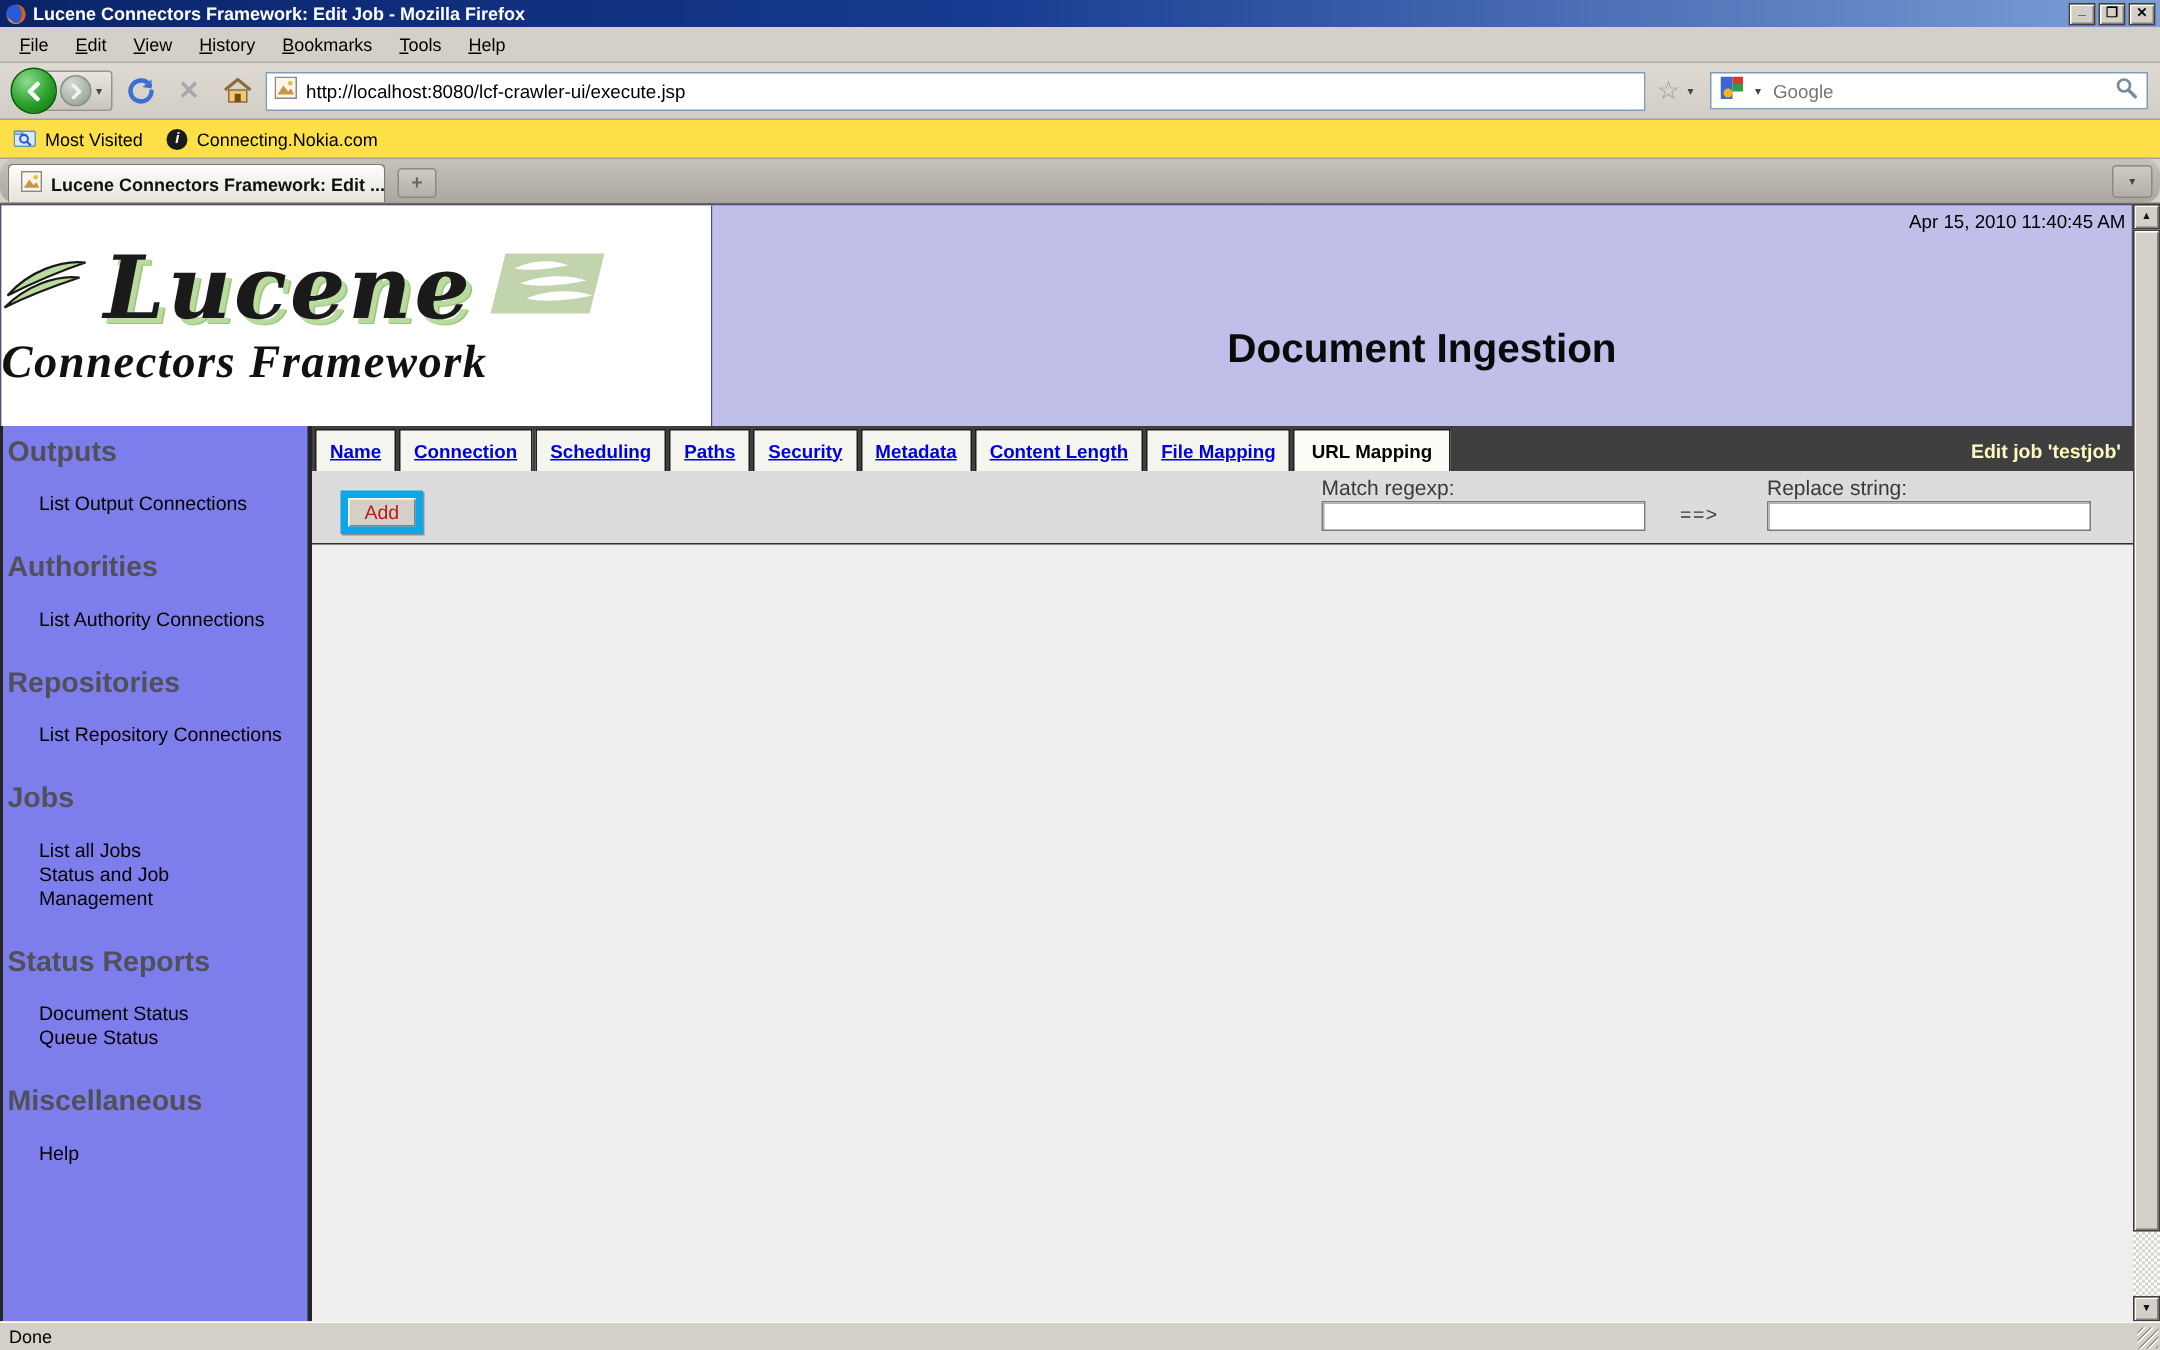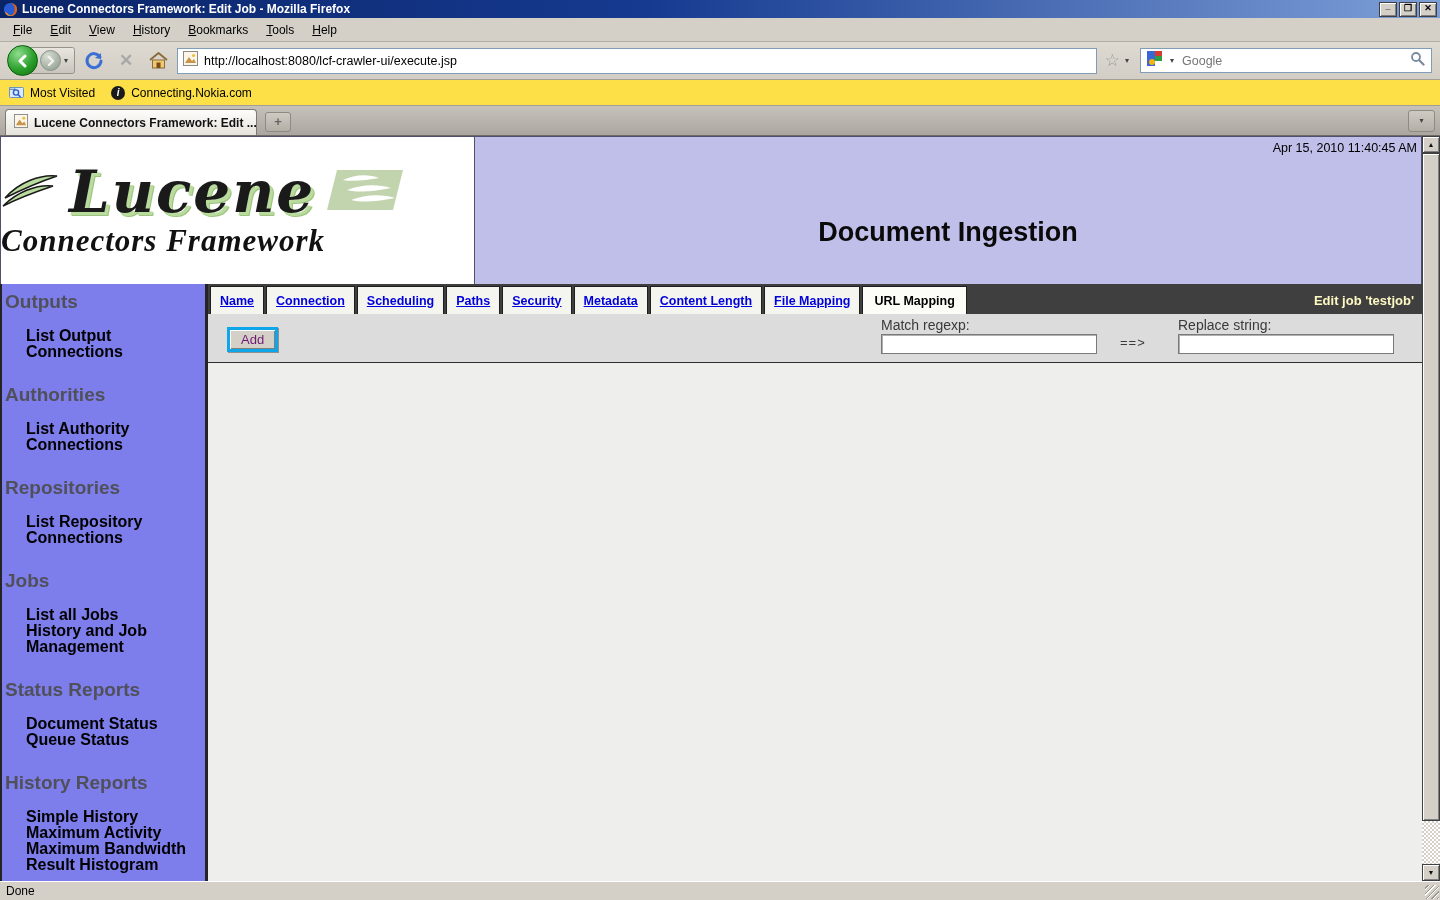--- a/index.html
+++ b/index.html
@@ -55,21 +55,21 @@
   
   .bookmarksbar { height:26px; flex:0 0 26px; background:#fde047; display:flex;
     align-items:center; gap:16px; padding:0 9px; border-bottom:1px solid #a39f97; }
   .bm-item { display:flex; align-items:center; gap:6px; font-size:12px; color:#000; }
   .info-badge { width:14px; height:14px; border-radius:50%; background:#1a1a1a; color:#fff;
     font-size:10px; font-weight:bold; text-align:center; line-height:14px; font-style:italic;
     display:inline-block; }
 
   
   .tabbar { height:29px; flex:0 0 29px; background:linear-gradient(#c6c2ba,#aba7a0);
-    display:flex; align-items:flex-end; padding:3px 5px 0; position:relative; }
+    display:flex; align-items:flex-end; padding:3px 5px 0; position:relative;border-radius:10px; }
   .browser-tab { width:252px; height:26px; background:linear-gradient(#fdfdfb,#e6e3dc);
     border:1px solid #7d7973; border-bottom:none; border-radius:4px 4px 0 0;
     display:flex; align-items:center; gap:6px; padding:0 8px; font-size:12px; font-weight:bold;
     color:#111; white-space:nowrap; overflow:hidden; }
   .newtab-btn { width:26px; height:20px; margin:0 0 3px 8px; background:linear-gradient(#cfcbc3,#b3afa7);
     border:1px solid #8e8a82; border-radius:3px; color:#666; font-weight:bold; font-size:13px;
     line-height:17px; text-align:center; }
   .tablist-btn { position:absolute; right:5px; bottom:3px; width:27px; height:22px;
     background:linear-gradient(#cfcbc3,#b3afa7); border:1px solid #8e8a82; border-radius:3px;
     color:#444; font-size:8px; text-align:center; line-height:20px; }
@@ -93,41 +93,41 @@
   .banner-timestamp { position:absolute; top:4px; right:4px; font-size:12.5px; color:#000; }
   .banner-title { position:absolute; left:0; right:0; top:80px; text-align:center;
     font-size:27px; font-weight:bold; color:#0a0a0a; }
 
   .pagebody { flex:1; display:flex; min-height:0; }
   .sidebar { width:208px; flex:0 0 208px; background:#7d7dec; border-left:2px solid #242424;
     border-right:3px solid #242424; overflow:hidden; padding-top:2px; }
   .side-h { font-size:19px; font-weight:bold; color:#50505a; padding-left:3px; margin-top:24px; }
   .side-sec:first-child .side-h { margin-top:5px; }
   .side-links { margin-top:15px; }
-  .side-link { display:block; font-size:16px; font-weight:bold; color:#000;
+  .side-link { display:block; font-size:13px; font-weight:normal; color:#000;
     padding:0 16px 0 24px; line-height:16px; text-decoration:none; }
 
   .main { flex:1; display:flex; flex-direction:column; min-width:0; }
   .jobtabs { height:30px; flex:0 0 30px; background:#3f3f3f; display:flex;
     align-items:stretch; padding:2px 0 0 2px; }
   .jtab { background:#f5f5ef; border:1px solid #1e1e1e; border-bottom:none; margin-right:2px;
     display:flex; align-items:center; padding:0 9px; font-size:12.5px; font-weight:bold;
     white-space:nowrap; }
   .jtab-link { color:#0000dd; text-decoration:underline; cursor:pointer; }
   .jtab.active { background:#fdfdf7; color:#000; padding:0 11px; }
   .job-label { margin-left:auto; color:#fef9c3; font-size:13px; font-weight:bold;
     align-self:center; padding-right:8px; white-space:nowrap; }
 
   .row-msg { height:36px; flex:0 0 36px; background:#dcdcdc; border-top:1px solid #8a8a8a;
     border-bottom:1px solid #2f2f2f; display:flex; align-items:center; justify-content:center;
     color:#8a8a8a; font-size:14px; }
   .row-edit { height:49px; flex:0 0 49px; background:#dcdcdc; border-bottom:1px solid #2f2f2f;
     position:relative; }
   .add-btn { position:absolute; left:19px; top:13px; }
-  .btn { background:#d4d0c8; border:3px solid #0ea5e9; color:#701a75; font-size:13px;
+  .btn { background:#d4d0c8; border:5px solid #0ea5e9; color:#b91c1c; font-size:13px;
     padding:2px 11px; font-family:"Liberation Sans",sans-serif;
     box-shadow:inset 1px 1px 0 #fff, inset -1px -1px 0 #808080, 1px 1px 0 rgba(0,0,0,0.35); }
   .field-wrap { position:absolute; top:3px; }
   .field-wrap.match { left:673px; }
   .field-wrap.replace { left:970px; }
   .field-label { font-size:14px; color:#3a3a3a; display:block; margin-bottom:1px; }
   .field-input { width:216px; height:20px; border:1px solid #7a7a7a; background:#fff;
     box-shadow:inset 1px 1px 0 #b0b0b0; font-size:13px; padding:1px 3px;
     font-family:"Liberation Sans",sans-serif; }
   .map-arrow { position:absolute; left:912px; top:21px; font-size:13px; color:#3a3a3a;
@@ -334,37 +334,28 @@
           <div class="side-sec">
             <div class="side-h">Repositories</div>
             <div class="side-links">
               <a class="side-link">List Repository Connections</a>
             </div>
           </div>
           <div class="side-sec">
             <div class="side-h">Jobs</div>
             <div class="side-links">
               <a class="side-link">List all Jobs</a>
-              <a class="side-link">History and Job Management</a>
+              <a class="side-link">Status and Job Management</a>
             </div>
           </div>
           <div class="side-sec">
             <div class="side-h">Status Reports</div>
             <div class="side-links">
               <a class="side-link">Document Status</a>
               <a class="side-link">Queue Status</a>
-            </div>
-          </div>
-          <div class="side-sec">
-            <div class="side-h">History Reports</div>
-            <div class="side-links">
-              <a class="side-link">Simple History</a>
-              <a class="side-link">Maximum Activity</a>
-              <a class="side-link">Maximum Bandwidth</a>
-              <a class="side-link">Result Histogram</a>
             </div>
           </div>
           <div class="side-sec">
             <div class="side-h">Miscellaneous</div>
             <div class="side-links">
               <a class="side-link">Help</a>
             </div>
           </div>
         </div>
 

